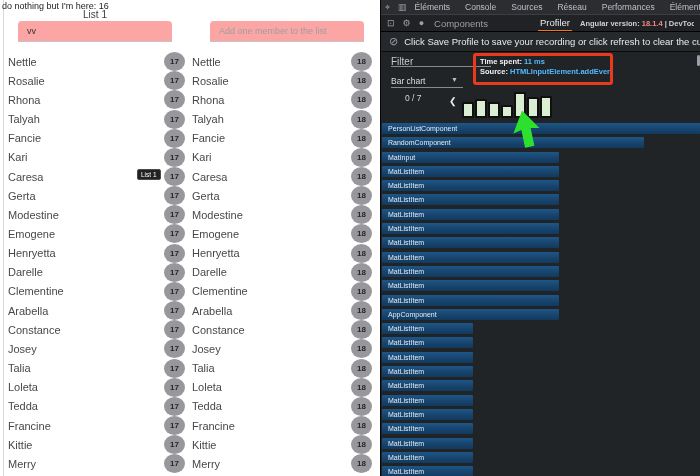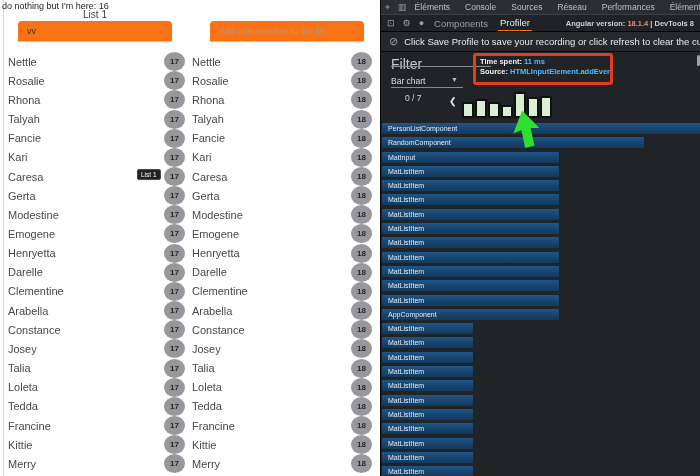--- a/index.html
+++ b/index.html
@@ -6,21 +6,21 @@
   *{box-sizing:border-box;}
   #stage{position:relative;width:700px;height:476px;overflow:hidden;background:#fff;
          font-family:"Liberation Sans",sans-serif;}
 
   
   #left-page{position:absolute;left:0;top:0;width:380px;height:476px;background:#fff;overflow:hidden;}
   #left-page .edge-line{position:absolute;left:3px;top:0;width:1px;height:476px;background:#d8d8d8;}
   .top-note{position:absolute;left:-3px;top:1px;font-size:9px;color:#1c1c1c;white-space:nowrap;}
   .col-header{position:absolute;top:9px;width:154px;text-align:center;font-size:10px;color:#3c3c3c;}
   #hdr1{left:18px;} #hdr2{left:210px;}
-  .mat-input{position:absolute;top:21px;width:154px;height:21px;background:#f97316;border:none;
+  .mat-input{position:absolute;top:21px;width:154px;height:21px;background:#fca5a5;border:none;
              border-bottom:1px solid #c4c4c4;border-radius:4px 4px 0 0;padding:0 0 0 9px;
              font-size:9px;color:#333;font-family:"Liberation Sans",sans-serif;outline:none;}
   .mat-input::placeholder{color:#9e9e9e;}
   #inp1{left:18px;} #inp2{left:210px;}
   .rows{position:absolute;top:52px;}
   #rows1{left:8px;width:177px;} #rows2{left:192px;width:180px;}
   .person-row{height:19.17px;display:flex;align-items:center;justify-content:space-between;}
   .person-name{font-size:11px;color:#484848;}
   .count-badge{width:21px;height:19px;border-radius:50%;background:#97979c;color:#26262b;
                font-size:8px;font-weight:bold;display:flex;align-items:center;justify-content:center;}
@@ -32,30 +32,30 @@
             overflow:hidden;border-left:1px solid #060606;color:#bdc1c6;}
   .tabstrip{height:15px;background:#2b2d30;display:flex;align-items:center;gap:8px;
             padding:0 4px;border-bottom:1px solid #3c3e41;white-space:nowrap;overflow:hidden;}
   .tabstrip .ticon{font-size:9px;color:#9aa0a6;}
   .tab{font-size:8.5px;color:#bdc1c6;}
 
   .panelbar{height:17px;background:#202225;display:flex;align-items:center;gap:8px;padding:0 6px;
             border-bottom:1px solid #000;overflow:hidden;white-space:nowrap;}
   .panelbar .picon{font-size:9px;color:#9aa0a6;}
   .ptab{font-size:9.5px;color:#9aa0a6;padding:2px 2px;text-align:center;}
-  .ptab.active{color:#e8eaed;border-bottom:2px solid #f97316;}
+  .ptab.active{color:#e8eaed;border-bottom:2px solid #f97316;margin-left:40px;}
   .ver{margin-left:auto;font-size:7.5px;color:#cfd1d4;font-weight:bold;overflow:hidden;}
   .ver .vnum{color:#f28b82;}
 
   .infobar{height:20px;background:#26292c;border-bottom:1px solid #0b0b0b;display:flex;
            align-items:center;gap:6px;padding:0 8px;font-size:9.5px;color:#e8eaed;white-space:nowrap;overflow:hidden;}
   .infobar .block{color:#9aa0a6;font-size:11px;}
 
   .profiler-body{position:absolute;left:0;top:53px;width:320px;height:423px;overflow:hidden;}
-  .fld-label{position:absolute;left:10px;top:3px;font-size:14px;color:#c8c8c8;}
+  .fld-label{position:absolute;left:10px;top:3px;font-size:10px;color:#c8c8c8;}
   .fld-line1{position:absolute;left:10px;top:13px;width:100px;border-bottom:1px solid #8a8a8a;}
   .sel-label{position:absolute;left:10px;top:23px;font-size:8.5px;color:#dedede;}
   .sel-arrow{position:absolute;left:70px;top:23px;font-size:7px;color:#bbb;}
   .fld-line2{position:absolute;left:10px;top:34px;width:72px;border-bottom:1px solid #8a8a8a;}
 
   .hover-box{position:absolute;left:92px;top:0px;width:140px;height:32px;border:3px solid #ea3a1c;
              border-radius:3px;padding:1px 4px;line-height:9.5px;white-space:nowrap;overflow:hidden;}
   .hb-line{font-size:7.5px;}
   .hb-lab{color:#f1f3f4;font-weight:bold;}
   .hb-val{color:#53b9ff;font-weight:bold;}

